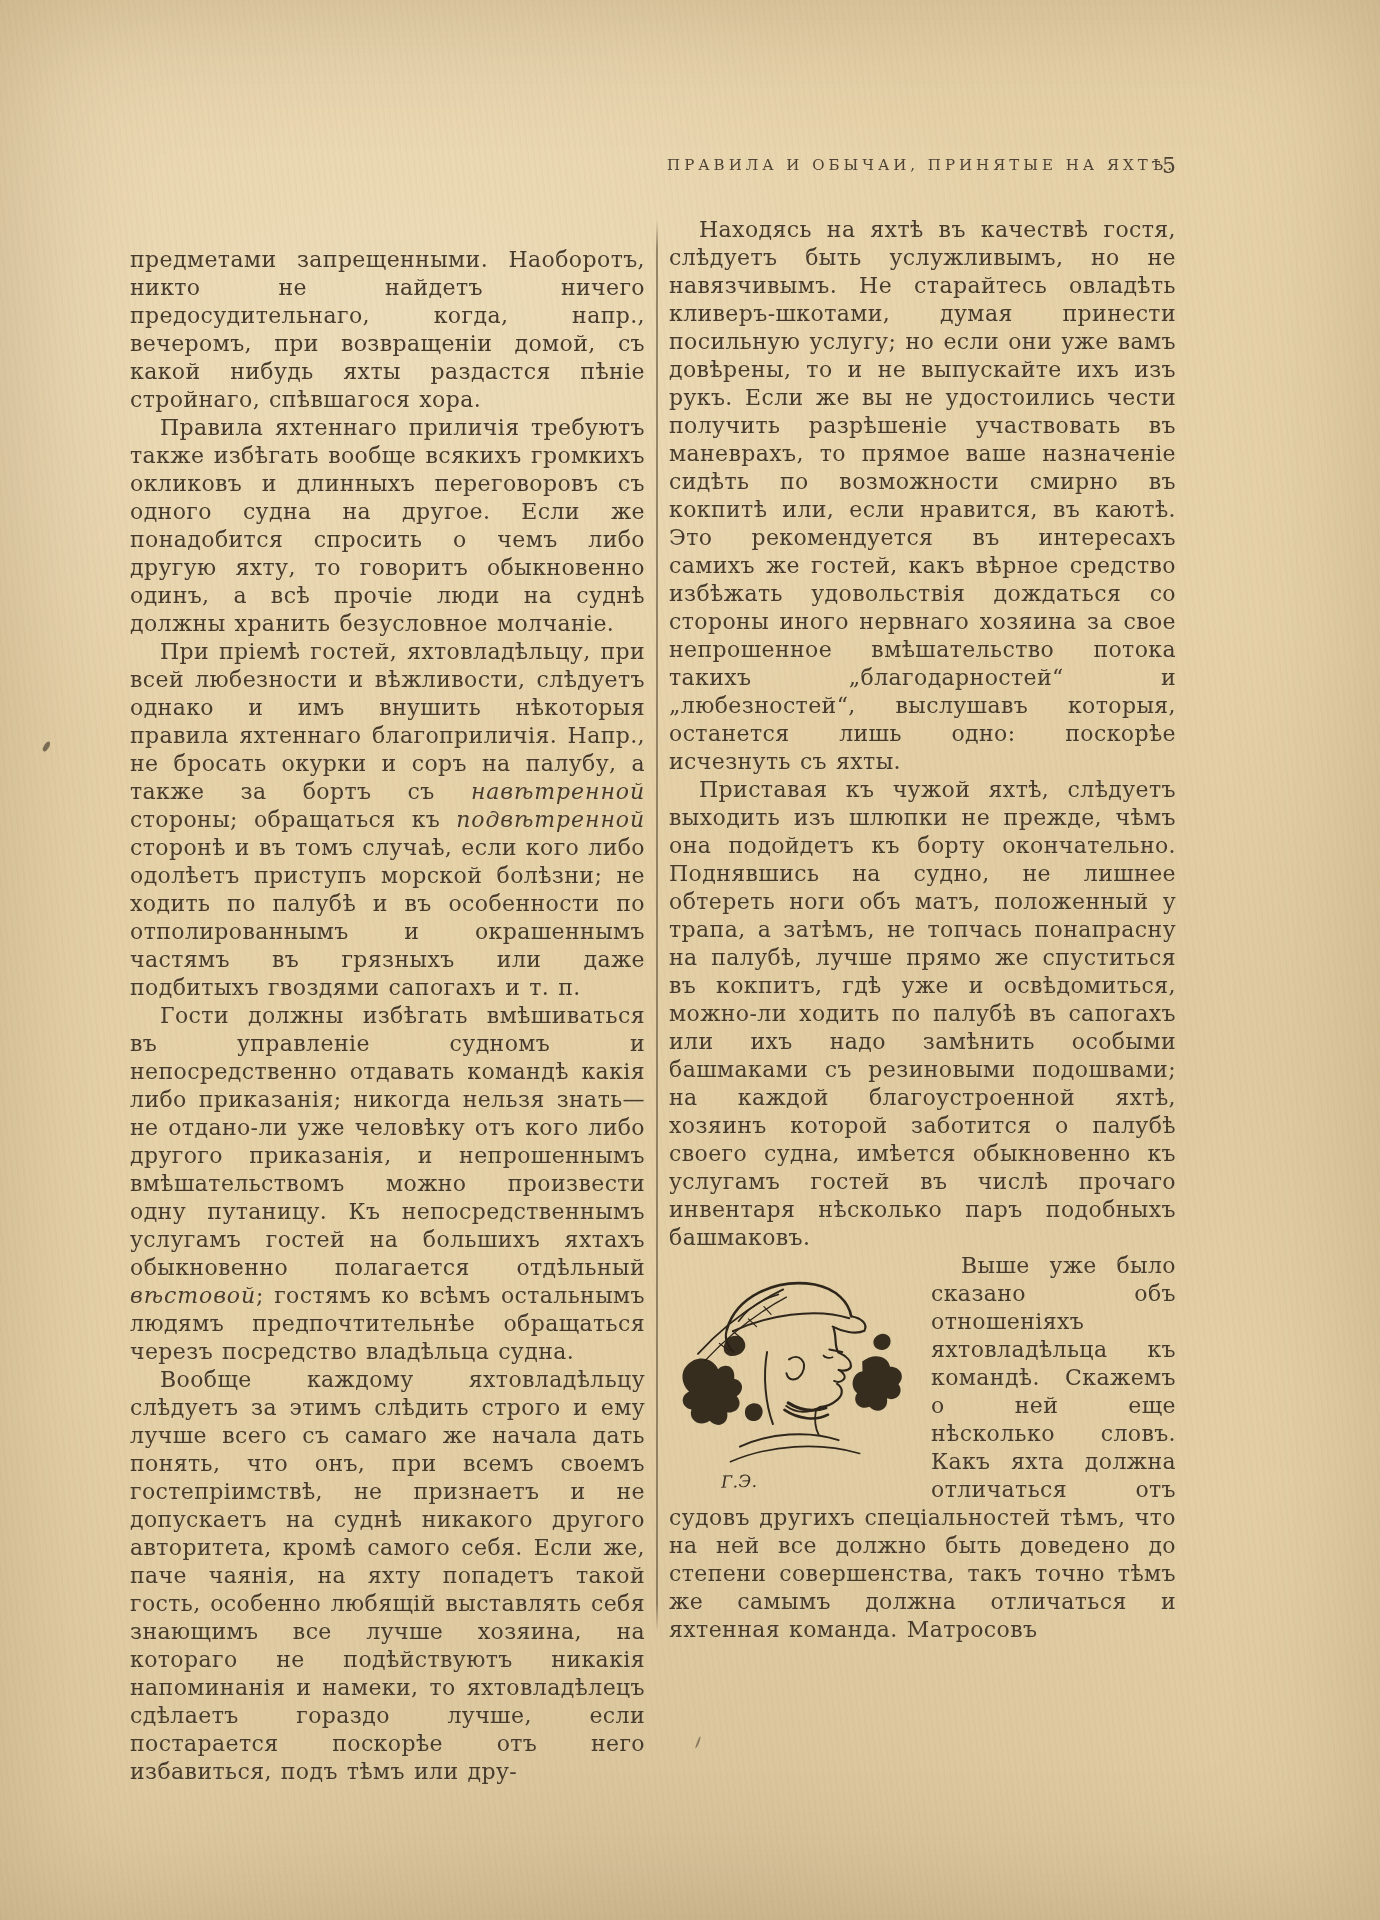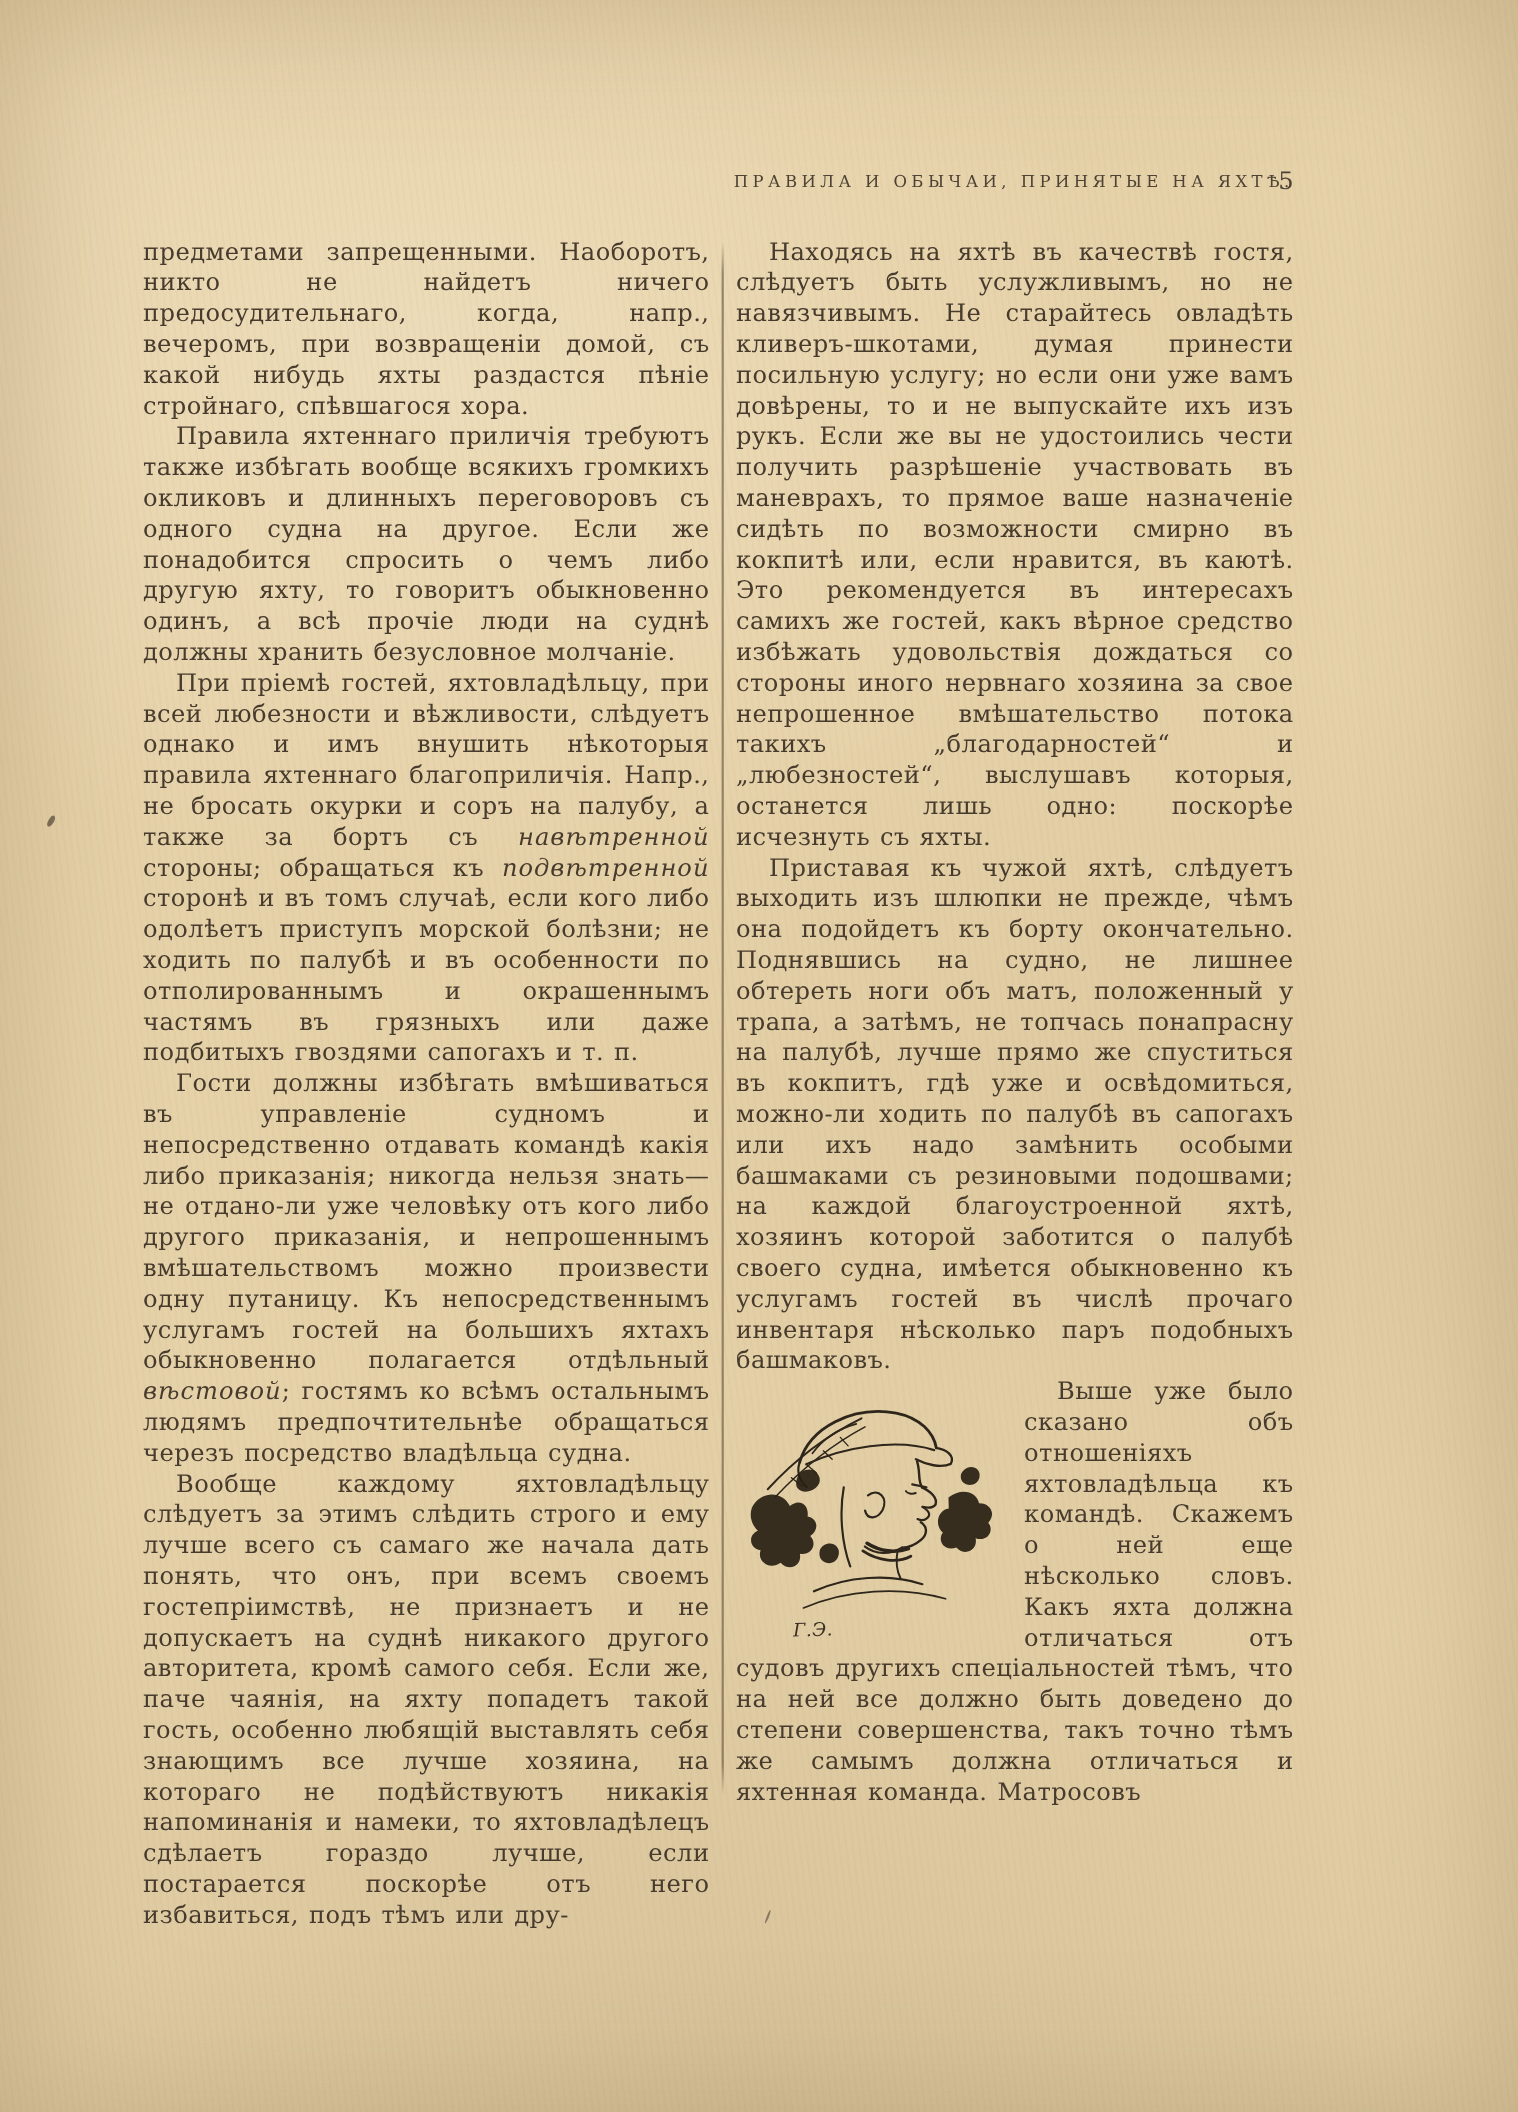--- a/index.html
+++ b/index.html
@@ -35,21 +35,21 @@
   .col{
     position:absolute;top:216px;
     text-align:justify;
     font-size:22px;line-height:28px;
     letter-spacing:0.4px;word-spacing:1.6px;
     color:#473b2d;
   }
   .col-left{left:130px;width:515px;}
   .col-right{left:669px;width:507px;}
   .para{margin:0;text-indent:30px;}
-  .para.no-indent{text-indent:0;}
+  .para.no-indent{text-indent:0;margin-top:30px;}
   .para i{font-style:italic;letter-spacing:0.9px;}
   .illus-float{
     float:left;width:252px;height:248px;
     margin:4px 10px 0 0;
     transform:rotate(-1.5deg);
   }
   .illus-float svg{width:100%;height:100%;display:block;}
   .sketch-stroke{fill:none;stroke:#2e261a;stroke-linecap:round;stroke-linejoin:round;}
   .sketch-blob{fill:#281f14;stroke:none;opacity:0.92;}
   .sig{font-family:"DejaVu Serif",serif;font-style:italic;font-size:17px;fill:#3a2f22;}

